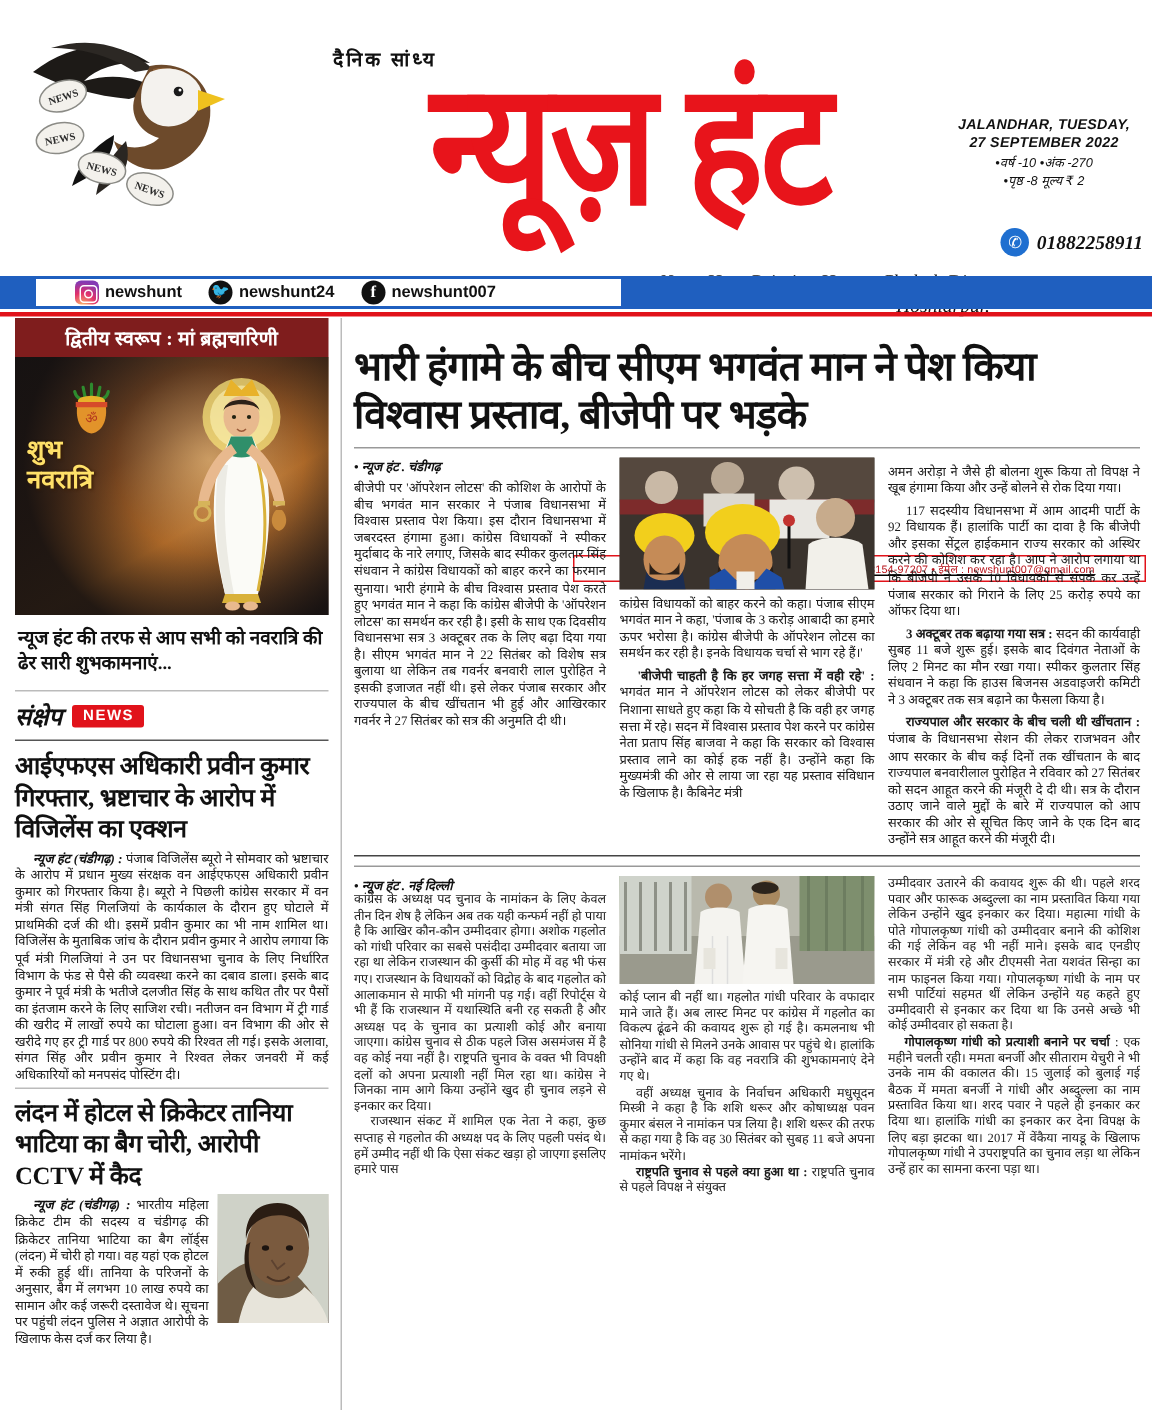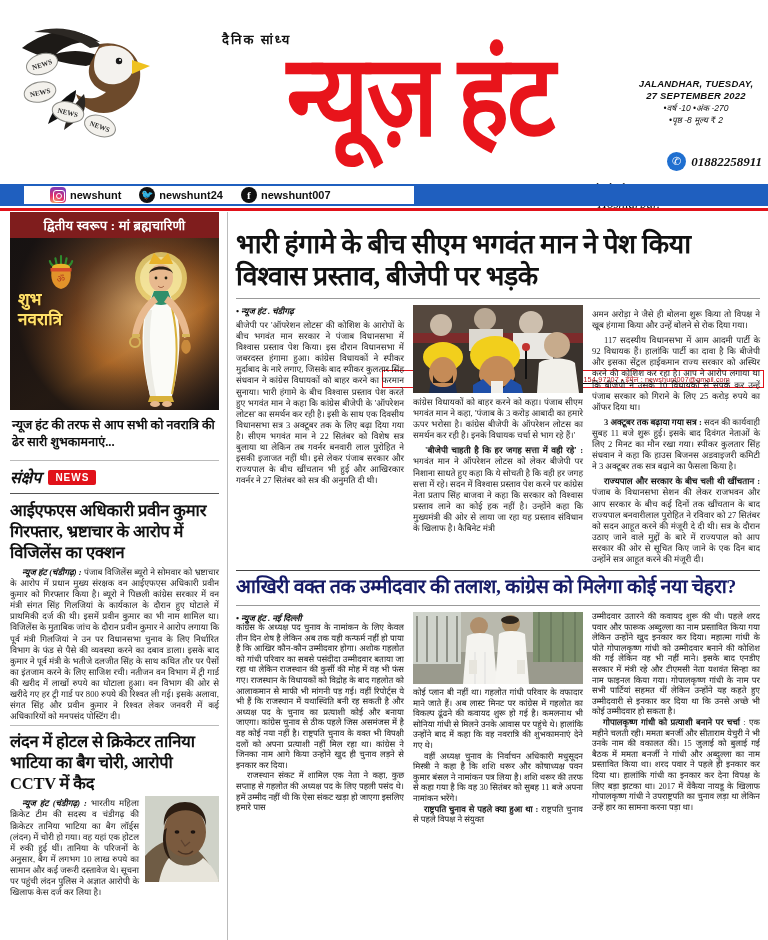--- a/index.html
+++ b/index.html
@@ -457,21 +457,20 @@
               <span class="runin">राज्यपाल और सरकार के बीच चली थी खींचतान :</span>
               <span>पंजाब के विधानसभा सेशन की लेकर राजभवन और आप सरकार के बीच कई दिनों तक खींचतान के बाद राज्यपाल बनवारीलाल पुरोहित ने रविवार को 27 सितंबर को सदन आहूत करने की मंजूरी दे दी थी। सत्र के दौरान उठाए जाने वाले मुद्दों के बारे में राज्यपाल को आप सरकार की ओर से सूचित किए जाने के एक दिन बाद उन्होंने सत्र आहूत करने की मंजूरी दी।</span>
             </div>
           </div>
 
         </div>
       </div>
 
       <div class="sec-head-wrap">
         <div class="rule-top"></div>
-        <div class="sec-head">आखिरी वक्त तक उम्मीदवार की तलाश, कांग्रेस को मिलेगा कोई नया चेहरा?</div>
         <div class="lead-rule"></div>
 
         <div class="cols3">
 
           <div class="c3">
             <div class="byline">• न्यूज हंट . नई दिल्ली</div>
             <div class="mini-para">कांग्रेस के अध्यक्ष पद चुनाव के नामांकन के लिए केवल तीन दिन शेष है लेकिन अब तक यही कन्फर्म नहीं हो पाया है कि आखिर कौन-कौन उम्मीदवार होगा। अशोक गहलोत को गांधी परिवार का सबसे पसंदीदा उम्मीदवार बताया जा रहा था लेकिन राजस्थान की कुर्सी की मोह में वह भी फंस गए। राजस्थान के विधायकों को विद्रोह के बाद गहलोत को आलाकमान से माफी भी मांगनी पड़ गई। वहीं रिपोर्ट्स ये भी हैं कि राजस्थान में यथास्थिति बनी रह सकती है और अध्यक्ष पद के चुनाव का प्रत्याशी कोई और बनाया जाएगा। कांग्रेस चुनाव से ठीक पहले जिस असमंजस में है वह कोई नया नहीं है। राष्ट्रपति चुनाव के वक्त भी विपक्षी दलों को अपना प्रत्याशी नहीं मिल रहा था। कांग्रेस ने जिनका नाम आगे किया उन्होंने खुद ही चुनाव लड़ने से इनकार कर दिया।</div>
             <div class="mini-para indent">राजस्थान संकट में शामिल एक नेता ने कहा, कुछ सप्ताह से गहलोत की अध्यक्ष पद के लिए पहली पसंद थे। हमें उम्मीद नहीं थी कि ऐसा संकट खड़ा हो जाएगा इसलिए हमारे पास</div>
           </div>
 

